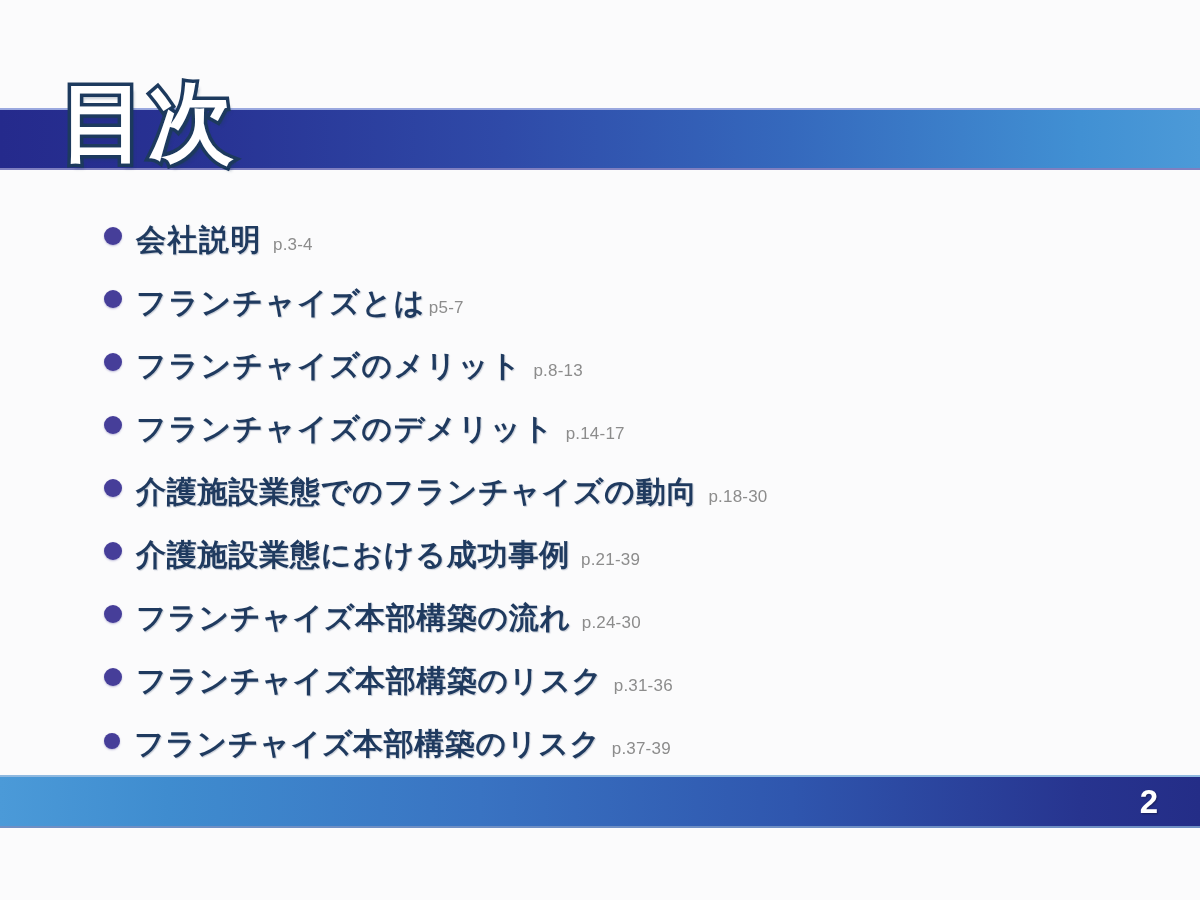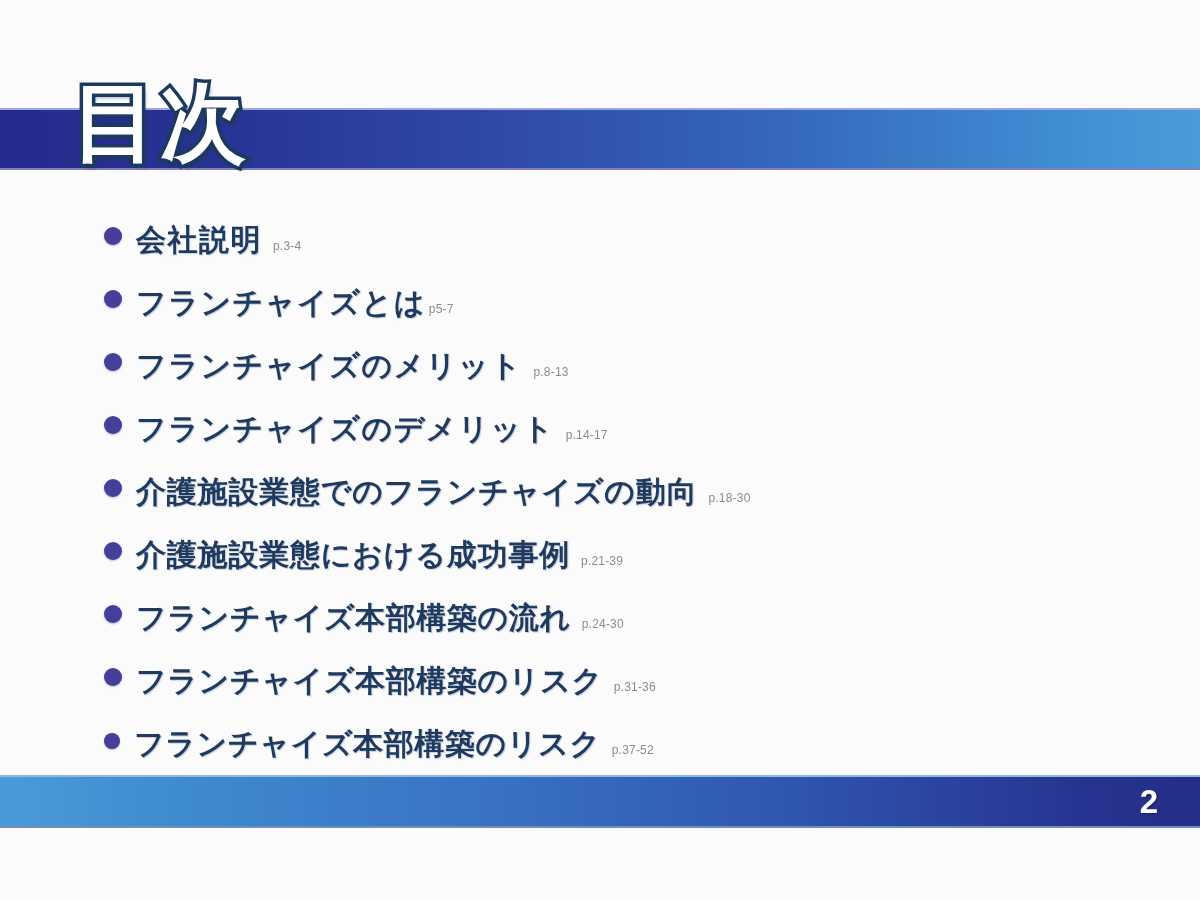--- a/index.html
+++ b/index.html
@@ -37,21 +37,21 @@
                 #3569bd 66%,
                 #4190d3 90%,
                 #4c9ad8 100%);
     border-top: 2px solid #9aa8df;
     border-bottom: 2px solid #7f7fc0;
     box-sizing: border-box;
   }
 
   .slide-title {
     position: absolute;
-    left: 72px;
+    left: 60px;
     top: 70px;
     font-size: 86px;
     line-height: 104px;
     font-weight: bold;
     color: #ffffff;
     letter-spacing: 2px;
     font-family: "DejaVu Sans", "Liberation Sans", sans-serif;
     -webkit-text-stroke: 7px #1d3a5e;
     paint-order: stroke fill;
     text-shadow:
@@ -92,21 +92,21 @@
     font-family: "DejaVu Sans", "Liberation Sans", sans-serif;
     font-size: 30px;
     font-weight: bold;
     color: #1f3a5f;
     letter-spacing: 1.5px;
     text-shadow: 1px 1px 1px rgba(140,150,170,0.45);
   }
 
   .toc-pages {
     font-family: "Liberation Sans", "DejaVu Sans", sans-serif;
-    font-size: 12px;
+    font-size: 17px;
     font-weight: normal;
     color: #8c8c8c;
     margin-left: 11px;
     letter-spacing: 0.2px;
   }
 
   
   .toc-item.tight .toc-pages { margin-left: 3px; }
   .toc-item.i5 .toc-label,
   .toc-item.i6 .toc-label { letter-spacing: 0.8px; }
@@ -201,21 +201,21 @@
 
     <div class="toc-item i8">
       <span class="toc-bullet"></span>
       <span class="toc-label">フランチャイズ本部構築のリスク</span>
       <span class="toc-pages">p.31-36</span>
     </div>
 
     <div class="toc-item i9">
       <span class="toc-bullet"></span>
       <span class="toc-label">フランチャイズ本部構築のリスク</span>
-      <span class="toc-pages">p.37-52</span>
+      <span class="toc-pages">p.37-39</span>
     </div>
 
   </div>
 
   <div class="footer-band"></div>
 
   <div class="page-number">2</div>
 
 </div>
 

